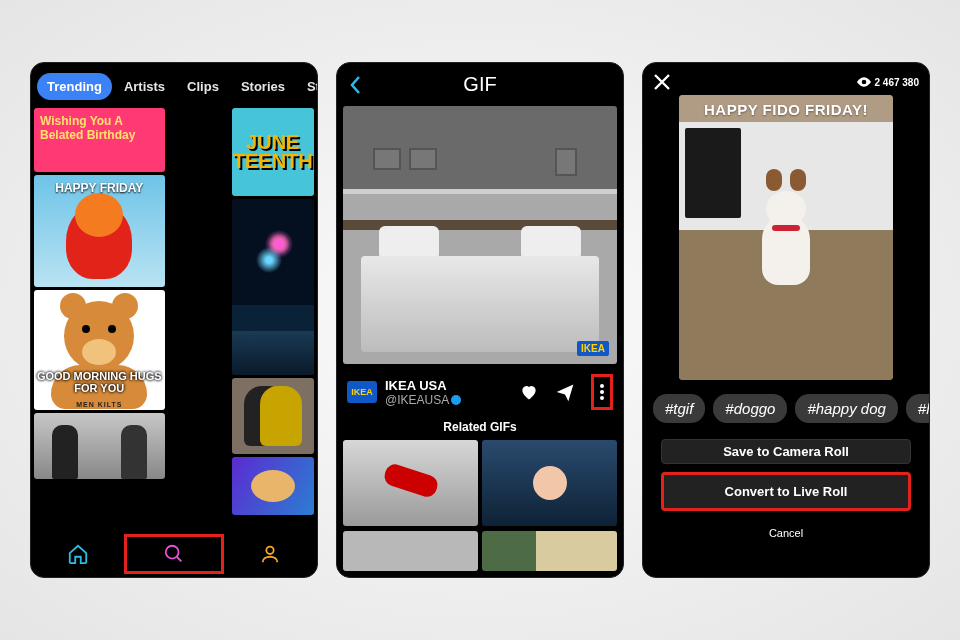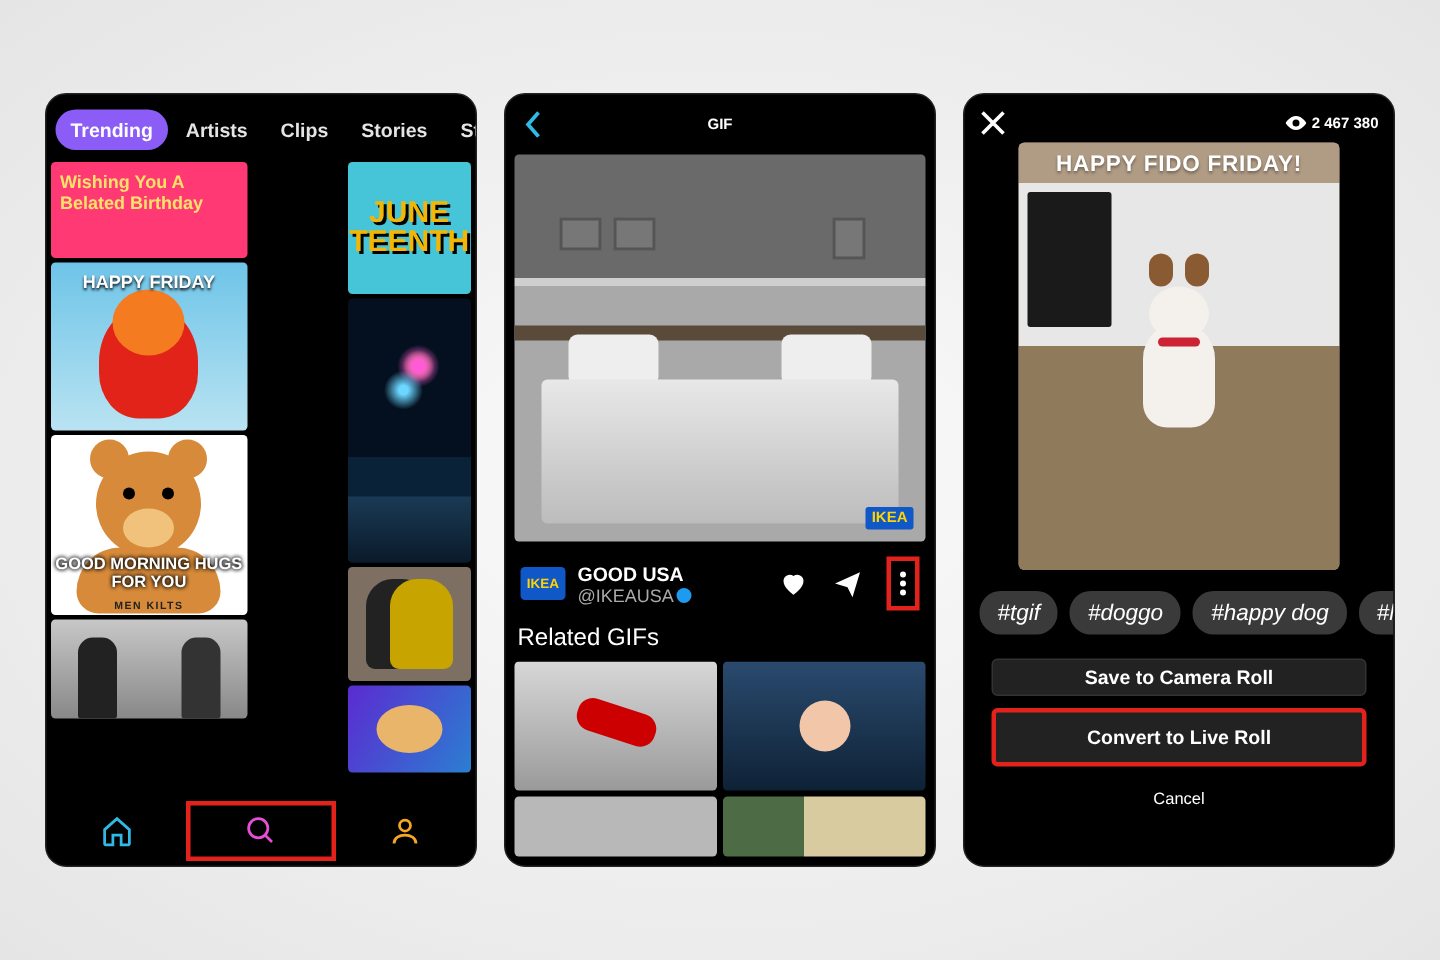--- a/index.html
+++ b/index.html
@@ -10,21 +10,21 @@
     display: flex; justify-content: center; align-items: center; gap: 18px;
   }
   .phone {
     width: 288px; height: 516px; background:#000; border-radius:14px;
     border:1px solid #222; overflow:hidden; position:relative; color:#fff;
     display:flex; flex-direction:column;
   }
   
   .tabs { display:flex; align-items:center; padding:10px 6px 8px 6px; gap:2px; }
   .tab { font-size:13px; padding:6px 10px; border-radius:14px; cursor:pointer; font-weight:600;}
-  .tab.active { background:#8b5cf6; }
+  .tab.active { background:#3b82f6; }
   .tab.inactive { color:#e5e5e5; }
   .grid1 { flex:1; display:grid; grid-template-columns:1fr 1fr; gap:19px; padding:0 3px; overflow:hidden;}
   .tile { position:relative; border-radius:3px; overflow:hidden; display:flex; align-items:center; justify-content:center; font-weight:700; text-align:center; }
   .navbar1 { height:46px; display:flex; }
   .navbtn { flex:1; display:flex; align-items:center; justify-content:center; }
   .highlight-red { border:3px solid #e3231b; }
   
   .bear-face{width:70px;height:70px;background:#d68a3a;border-radius:50%;position:relative;}
   .bear-ear{width:26px;height:26px;background:#d68a3a;border-radius:50%;position:absolute;top:-8px;}
   .bear-ear.l{left:-4px;} .bear-ear.r{right:-4px;}
@@ -38,21 +38,21 @@
   .pillow{position:absolute;width:60px;height:34px;background:#eee;border-radius:6px;top:120px;}
   .frame{position:absolute;width:28px;height:22px;border:2px solid #555;background:#777;top:42px;}
   .ikbadge{position:absolute;right:8px;bottom:8px;background:#1057c8;color:#ffd400;font-size:10px;font-weight:800;padding:2px 4px;border-radius:2px;}
   .author{display:flex;align-items:center;gap:8px;padding:10px 10px;}
   .author .meta{flex:1;font-size:12px;}
   .author .meta .h{font-weight:700;font-size:13px;}
   .verified{display:inline-block;width:10px;height:10px;background:#1d9bf0;border-radius:50%;position:relative;vertical-align:middle;margin-left:2px;}
   .iconbtn{width:28px;text-align:center;font-size:17px;}
   .kebab{position:relative;padding:5px 6px;border:3px solid #e3231b;}
   .kebab span{display:block;width:4px;height:4px;background:#fff;border-radius:50%;margin:2px auto;}
-  .sect-label{font-size:16px;font-weight:400;padding:0 8px 6px;}
+  .sect-label{font-size:12px;font-weight:700;padding:0 8px 6px;text-align:center;}
   .relgrid{flex:1;display:grid;grid-template-columns:1fr 1fr;gap:4px;padding:0 6px 6px;overflow:hidden;}
   .rel{background:#333;border-radius:3px;}
   
   .hdr3{display:flex;align-items:center;justify-content:space-between;padding:10px 10px 4px;}
   .views{font-size:10px;display:flex;align-items:center;gap:4px;}
   .card3{margin:0 36px;background:#b09b84;border-radius:4px;overflow:hidden;}
   .card3 .ttl{background:#b09b84;color:#fff;text-align:center;font-weight:800;font-size:15px;letter-spacing:0.5px;padding:6px 0 4px;text-shadow:0 1px 2px rgba(0,0,0,.4);}
   .dogimg{height:258px;background:linear-gradient(#e7e7e7 0 42%, #8f7a5b 42% 100%);position:relative;}
   .dog{position:absolute;left:50%;top:36%;transform:translateX(-50%);}
   .dog-body{width:48px;height:70px;background:#f4f0eb;border-radius:24px 24px 16px 16px;position:relative;}
@@ -144,37 +144,37 @@
   </div>
 </div>
 
 <div class="phone">
   <div class="hdr2">
     <span class="back-ch">
       <svg width="14" height="20" viewBox="0 0 14 20" fill="none" stroke="#2fbae5" stroke-width="2.5">
           <path d="M10 2 3 10l7 8"></path>
         </svg>
     </span>
-    <span style="font-weight:700;font-size:10px;">GIF</span>
+    <span style="font-weight:400;font-size:20px;">GIF</span>
     <span style="width:14px;"></span>
   </div>
   <div class="bedroom">
     <div class="frame" style="left:30px;"></div>
     <div class="frame" style="left:66px;"></div>
     <div class="frame" style="right:40px;width:22px;height:28px;"></div>
     <div style="position:absolute;left:0;right:0;top:114px;height:10px;background:#5a4a3a;"></div>
     <div class="pillow" style="left:36px;"></div>
     <div class="pillow" style="right:36px;"></div>
     <div style="position:absolute;left:18px;right:18px;top:150px;bottom:12px;background:linear-gradient(#e8e8e8,#bcbcbc);border-radius:4px;"></div>
     <div class="ikbadge">IKEA</div>
   </div>
   <div class="author">
     <div style="width:30px;height:22px;background:#1057c8;color:#ffd400;font-size:9px;font-weight:800;display:flex;align-items:center;justify-content:center;border-radius:3px;">IKEA</div>
     <div class="meta">
-      <div class="h"><span>GOOD USA</span></div>
+      <div class="h"><span>IKEA USA</span></div>
       <div style="color:#aaa;"><span>@IKEAUSA</span><span class="verified"></span></div>
     </div>
     <div class="iconbtn">
       <svg width="20" height="20" viewBox="0 0 24 24" fill="#fff">
           <path d="M12 21s-8-5.3-8-11a5 5 0 0 1 8-4 5 5 0 0 1 8 4c0 5.7-8 11-8 11z"></path>
         </svg>
     </div>
     <div class="iconbtn">
       <svg width="20" height="20" viewBox="0 0 24 24" fill="#fff">
           <path d="M2 12l20-9-6 20-4-8z"></path>

